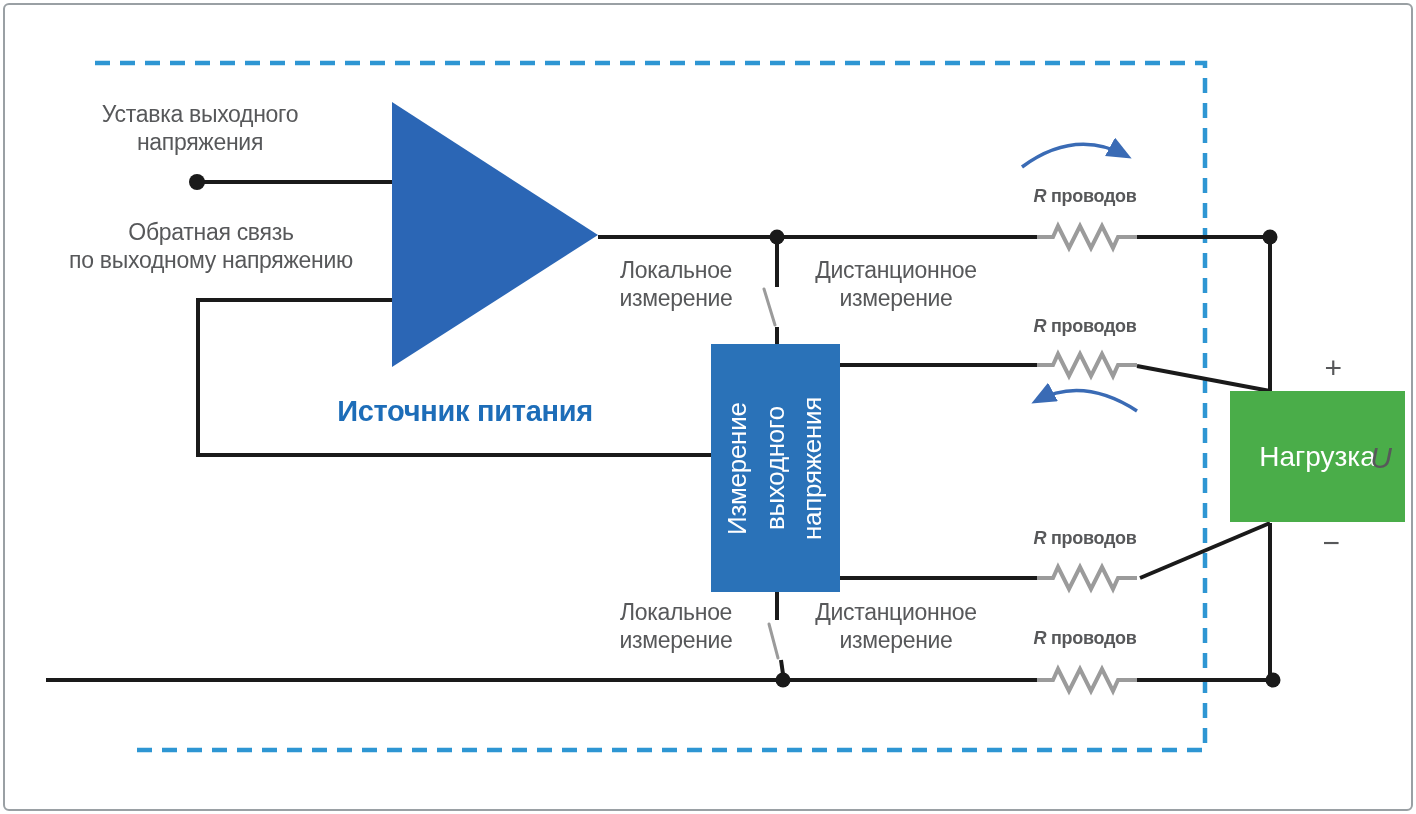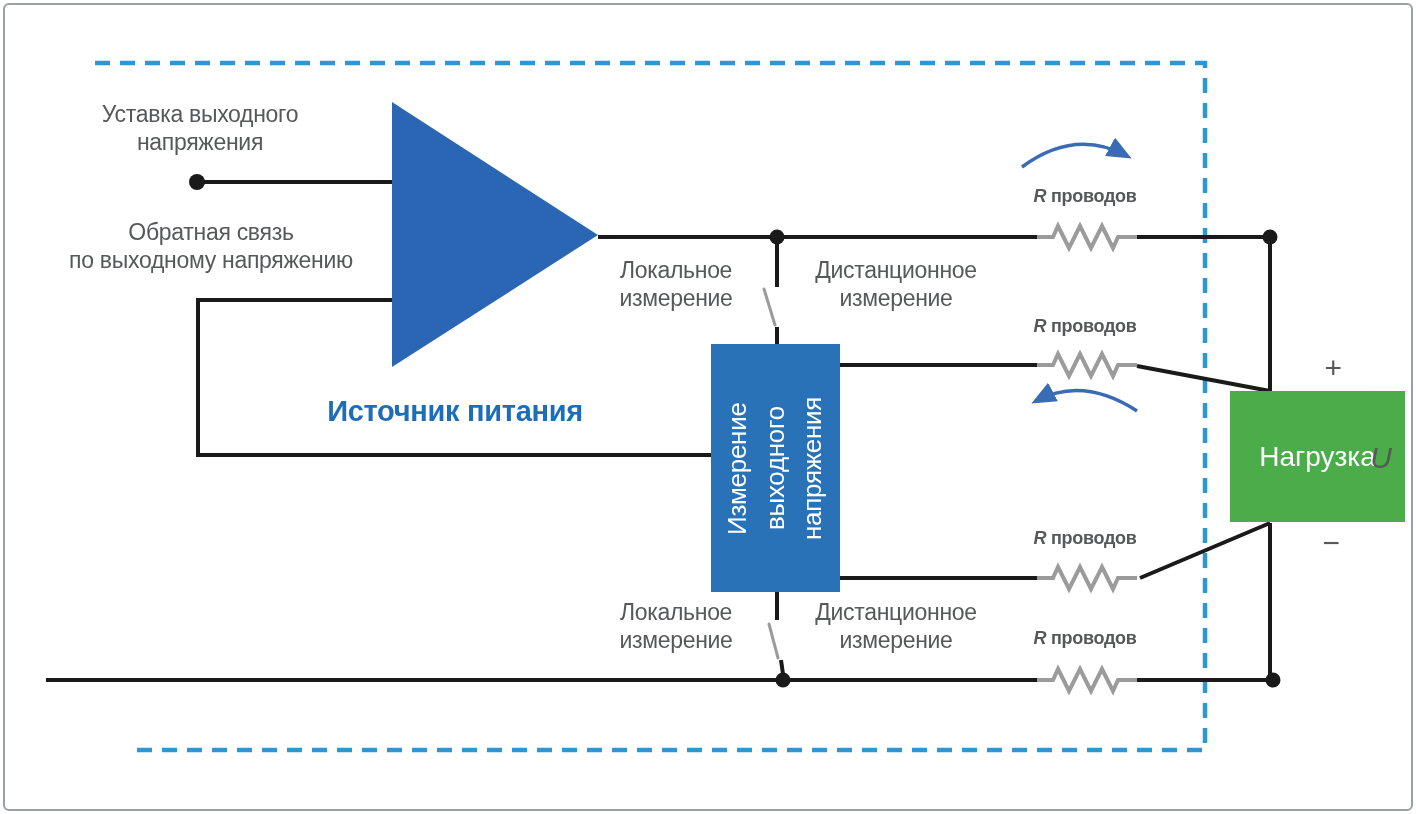--- a/index.html
+++ b/index.html
@@ -100,21 +100,21 @@
 напряжения</div>
   </div>
   <div class="box" id="load-box">
     <span>Нагрузка</span>
   </div>
 
   <div class="label" style="left:200px;top:100px;">Уставка выходного
 напряжения</div>
   <div class="label" style="left:200px;top:218px;margin-left:11px;">Обратная связь
 по выходному напряжению</div>
-  <div class="label title-label" style="left:455px;top:394px;">Источник питания</div>
+  <div class="label title-label" style="left:465px;top:394px;">Источник питания</div>
 
   <div class="label" style="left:676px;top:256px;">Локальное
 измерение</div>
   <div class="label" style="left:896px;top:256px;">Дистанционное
 измерение</div>
   <div class="label" style="left:676px;top:598px;">Локальное
 измерение</div>
   <div class="label" style="left:896px;top:598px;">Дистанционное
 измерение</div>
 

